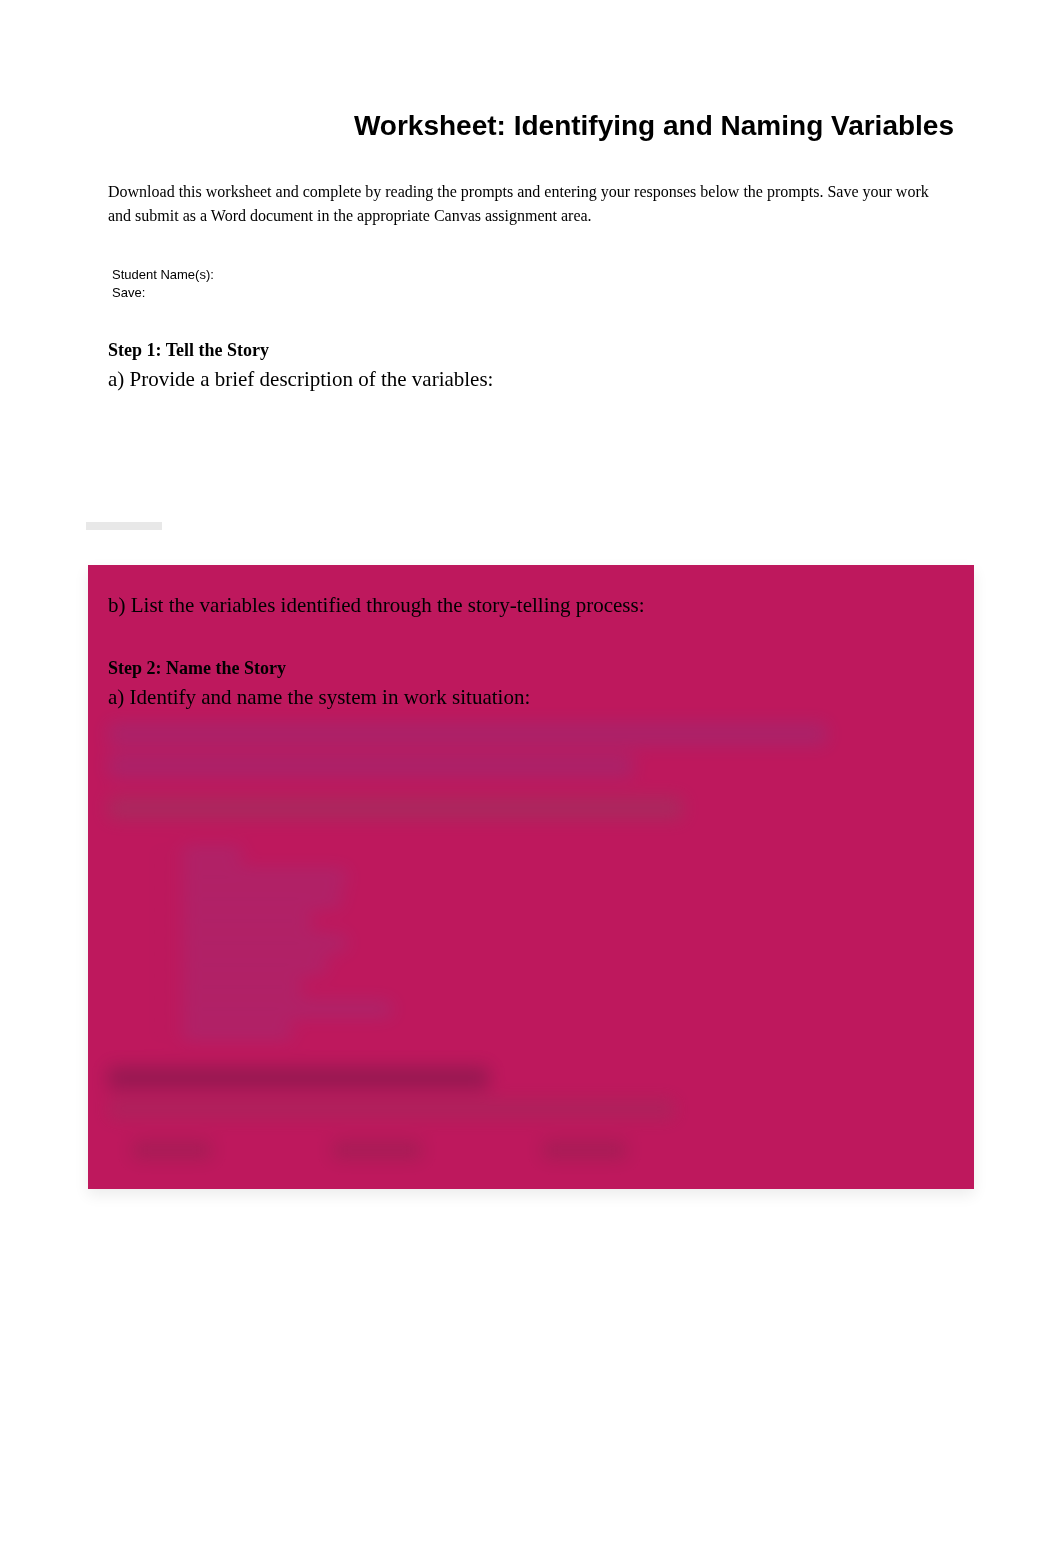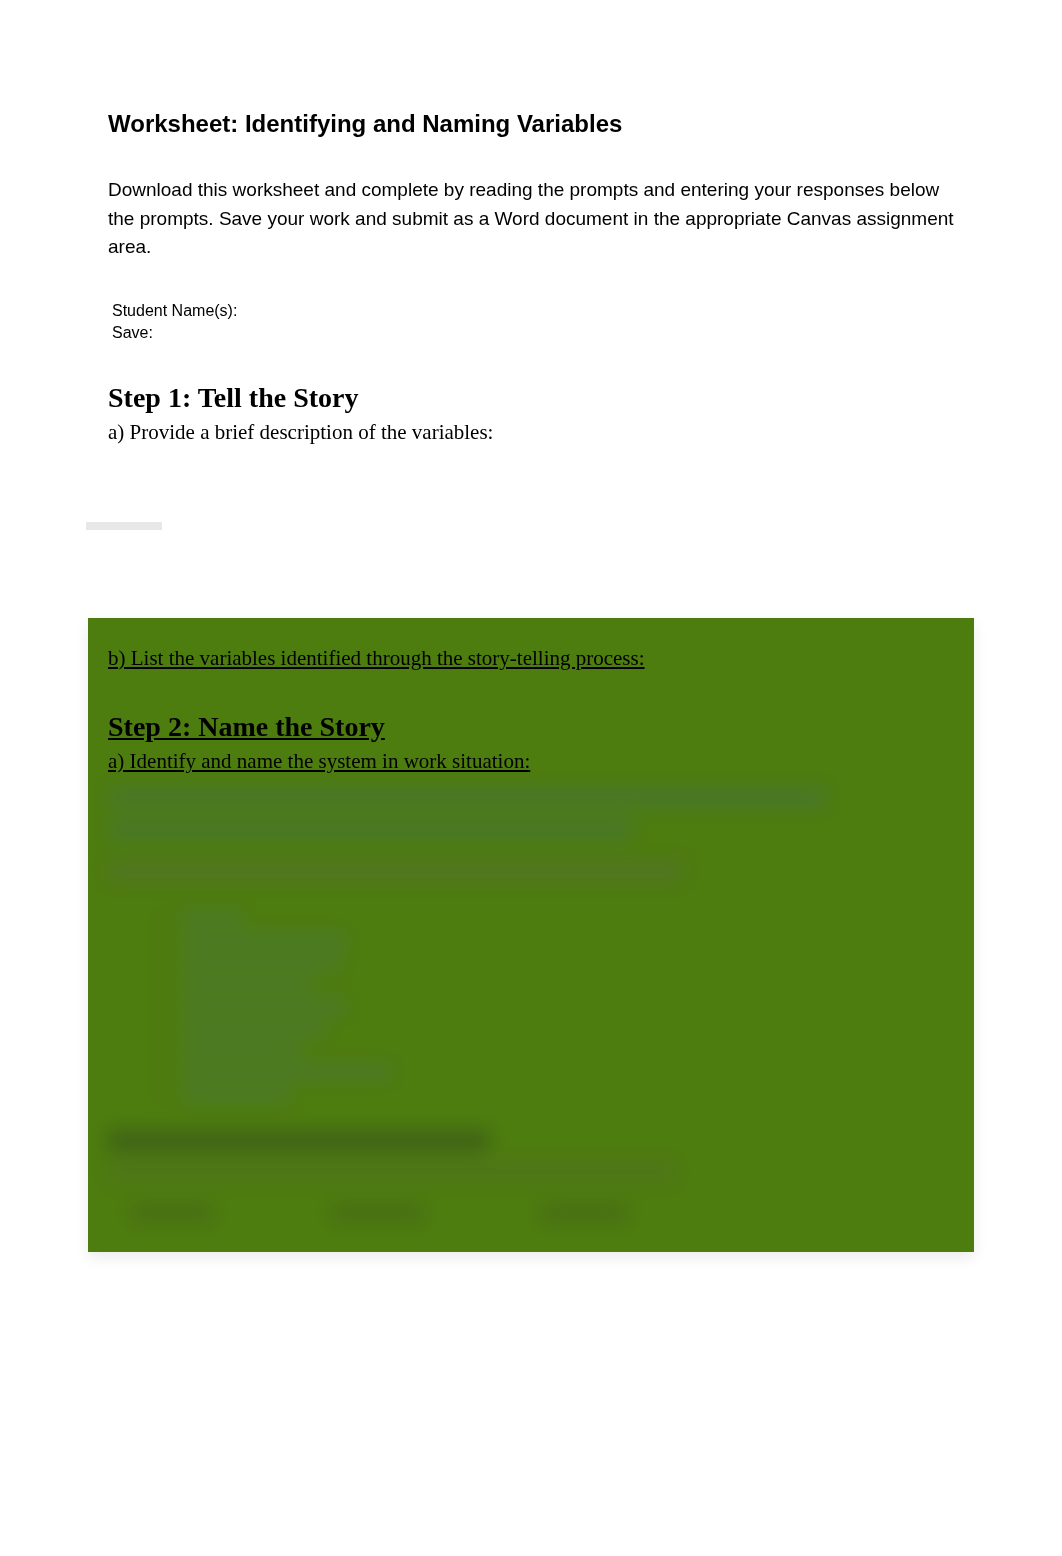--- a/index.html
+++ b/index.html
@@ -14,65 +14,65 @@
       width: 1062px;
       height: 1556px;
       position: relative;
     }
     .page {
       padding: 110px 108px 0 108px;
     }
     .title {
       font-family: Arial, Helvetica, sans-serif;
       font-weight: bold;
-      font-size: 24px;
+      font-size: 28px;
       margin-bottom: 38px;
+      text-align: right;
     }
     .instructions {
-      font-family: Liberation Sans, sans-serif;
-      font-size: 19px;
+      font-family: Liberation Serif, serif;
+      font-size: 16px;
       line-height: 1.5;
       margin-bottom: 38px;
     }
     .field-group {
       font-family: Arial, Helvetica, sans-serif;
-      font-size: 16px;
+      font-size: 13px;
       line-height: 1.4;
       margin-bottom: 38px;
       padding-left: 4px;
       margin-top: 32px;
     }
     .field-label {
       display: block;
     }
     .step-heading {
       font-family: Georgia, 'Times New Roman', serif;
       font-weight: bold;
-      font-size: 28px;
+      font-size: 18px;
       margin-bottom: 4px;
     }
     .prompt {
       font-family: Georgia, 'Times New Roman', serif;
       font-size: 21px;
       line-height: 1.4;
     }
     .gap-a {
       height: 170px;
     }
     .content-section {
       position: relative;
-      background: #4d7c0f;
+      background: #be185d;
       padding-top: 26px;
       box-shadow: 0 6px 14px rgba(0,0,0,0.08);
       margin-left: -20px;
       margin-right: -20px;
       padding-left: 20px;
       padding-right: 20px;
       padding-bottom: 30px;
-      text-decoration: underline;
     }
     .gap-b {
       height: 38px;
     }
     .blurred-area {
       filter: blur(9px);
       color: #2c4a8a;
       opacity: 0.45;
       padding-top: 10px;
     }

